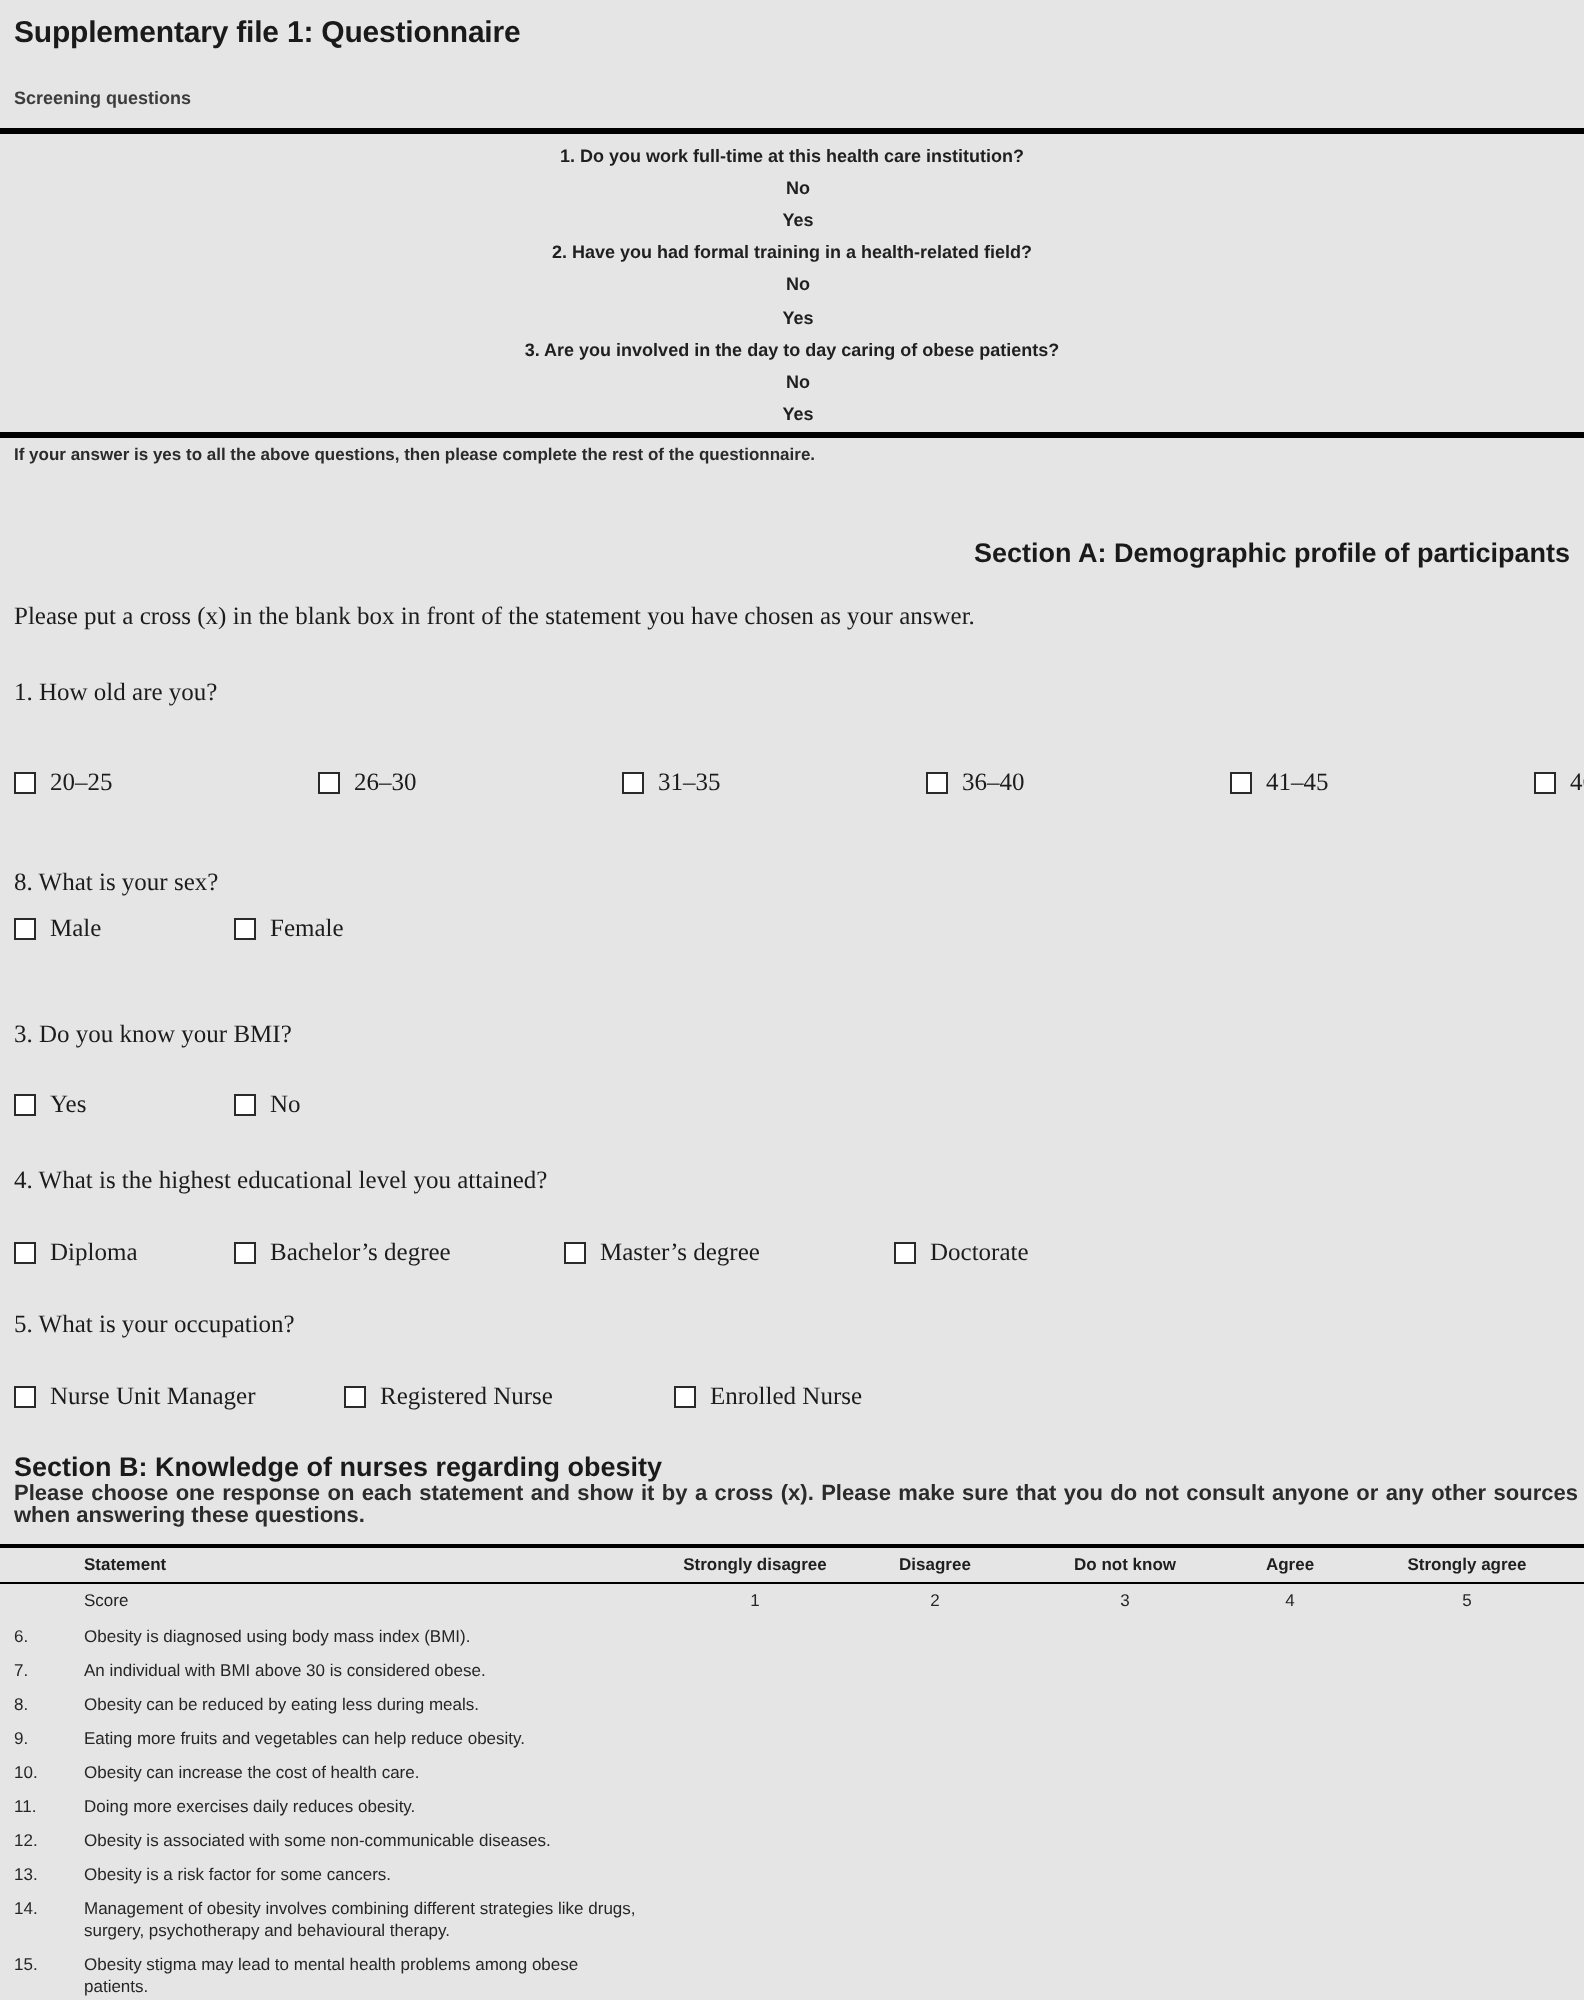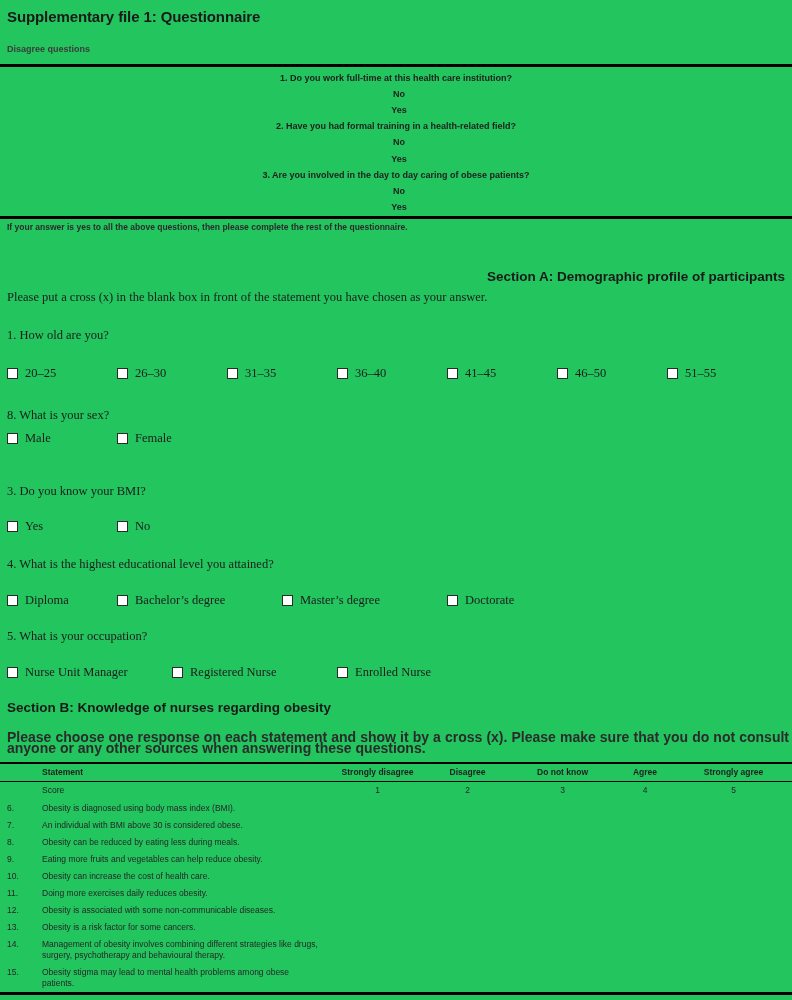--- a/index.html
+++ b/index.html
@@ -1,66 +1,66 @@
 <!DOCTYPE html>
 <html><head>
 <meta charset="utf-8">
 <style>
   * { margin:0; padding:0; box-sizing:border-box; }
   html,body { background:#fff; }
   body { font-family:"Liberation Sans", sans-serif; }
-  .page { position:relative; width:792px; height:1000px; background:#22c55e; overflow:hidden; }
+  .page { position:relative; width:792px; height:1000px; background:#e5e5e5; overflow:hidden; }
 
   .title { padding:8px 7px 0; font-size:15px; font-weight:700; color:#1a1a1a; letter-spacing:-0.1px; }
   .screening-label { margin-top:19px; padding:0 7px; font-size:9px; font-weight:700; color:#3c3c3c; }
   .rule { height:2.5px; background:#000; }
   .rule-top { margin-top:10px; }
   .screen-block { padding:3px 0 1px; }
   .screen-q { padding:0 7px; font-size:9px; font-weight:700; color:#1f1f1f; line-height:16.2px;text-align:center; }
   .screen-a { padding-left:13px; }
   .note { margin-top:3px; padding:0 7px; font-size:8.5px; font-weight:700; color:#2b2b2b; line-height:11px; }
 
   .h2 { padding:0 7px; font-size:13.5px; font-weight:700; color:#1a1a1a; line-height:17px; }
   #secA { margin-top:35px;text-align:right; }
   #secB { margin-top:19px; }
   .serif { font-family:"Liberation Serif", serif; font-size:12.5px; color:#1c1c1c; line-height:15px; }
-  .instrA { margin-top:5px; padding:0 7px; }
+  .instrA { margin-top:16px; padding:0 7px; }
   .qa { padding:0 7px; }
-  #qa1 { margin-top:23px; } #row1 { margin-top:23px; }
+  #qa1 { margin-top:23px; } #row1 { margin-top:23px;gap:42px; }
   #qa2 { margin-top:27px; } #row2 { margin-top:8px; }
   #qa3 { margin-top:38px; } #row3 { margin-top:20px; }
   #qa4 { margin-top:23px; } #row4 { margin-top:21px; }
   #qa5 { margin-top:21px; } #row5 { margin-top:21px;align-items:flex-end; }
 
   .optrow { display:flex; align-items:center; padding:0 7px; }
   .opt { display:flex; align-items:center; }
   .w110 { width:110px; flex:none; }
   .w165 { width:165px; flex:none; }
   .box { width:11px; height:11px; border:1px solid #2a2a2a; background:#fff; margin-right:7px; flex:none; }
 
-  .instrB { margin-top:16px; padding:0 3px 0 7px; font-size:14px; font-weight:700; color:#2b2b2b; line-height:11.5px; text-align:justify; }
+  .instrB { margin-top:0; padding:0 3px 0 7px; font-size:11px; font-weight:700; color:#2b2b2b; line-height:11.5px; text-align:justify; }
 
   table { width:792px; margin-top:7px; border-collapse:collapse; table-layout:fixed;
           border-top:2.5px solid #000; border-bottom:3px solid #000; }
   td { font-size:8.5px; color:#262626; vertical-align:top; line-height:11px; padding:3px 0; }
   .head-row td { border-bottom:1.5px solid #000; font-weight:700; color:#1f1f1f; padding:3.5px 0 3px; }
   .score-row td { padding:3px 0 3.5px; }
   .c-resp { text-align:center; }
   .b { font-weight:400; color:#1f1f1f; }
   .c-num { padding-left:7px; }
   .stmt { padding-right:10px;margin-left:33px; }
 </style>
 </head>
 <body>
 
 <div class="page">
 
   <div class="title">Supplementary file 1: Questionnaire</div>
 
-  <div class="screening-label">Disagree questions</div>
+  <div class="screening-label">Screening questions</div>
   <div class="rule rule-top"></div>
 
   <div class="screen-block">
     <div class="screen-q">1. Do you work full-time at this health care institution?</div>
     <div class="screen-q screen-a">No</div>
     <div class="screen-q screen-a">Yes</div>
     <div class="screen-q">2. Have you had formal training in a health-related field?</div>
     <div class="screen-q screen-a">No</div>
     <div class="screen-q screen-a">Yes</div>
     <div class="screen-q">3. Are you involved in the day to day caring of obese patients?</div>

